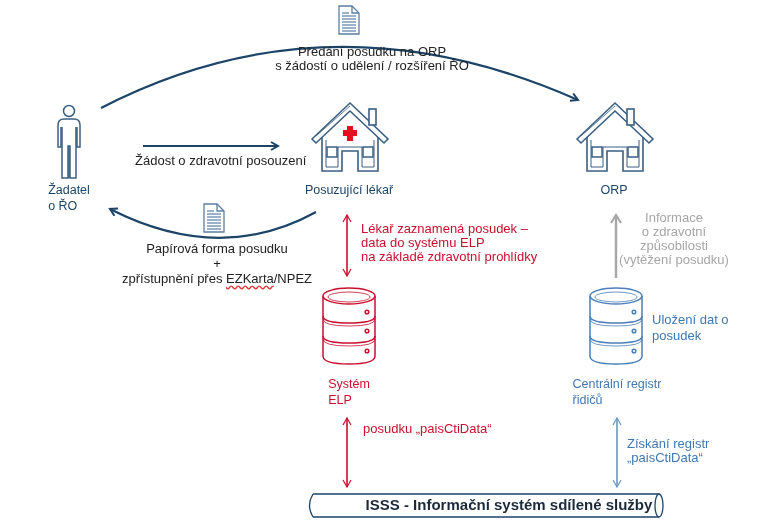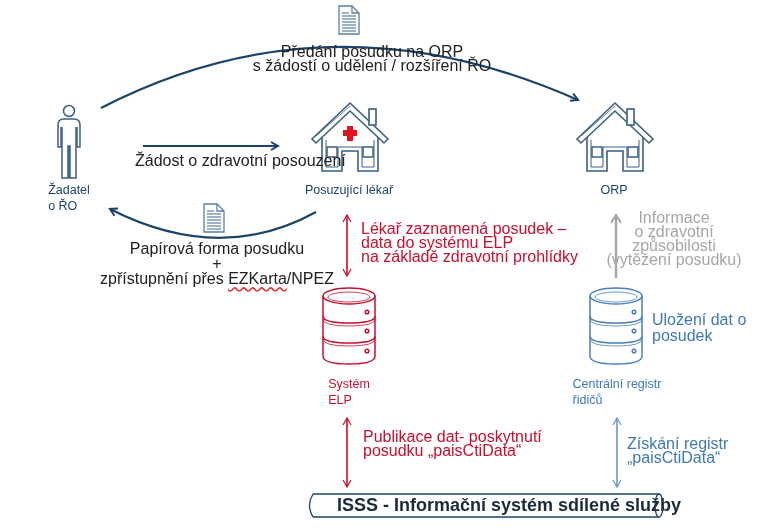--- a/index.html
+++ b/index.html
@@ -1,26 +1,26 @@
 <!DOCTYPE html>
 <html><head>
   <meta charset="utf-8">
   <style>
     html, body { margin: 0; padding: 0; background: #ffffff; }
     body { width: 762px; height: 531px; position: relative; overflow: hidden;
            font-family: "Liberation Sans", "DejaVu Sans", sans-serif; }
     #canvas { position: absolute; left: 0; top: 0; width: 762px; height: 531px; }
-    .txt { position: absolute; font-size: 16px; line-height: 14px; white-space: nowrap; color: #222; }
+    .txt { position: absolute; font-size: 13px; line-height: 14px; white-space: nowrap; color: #222; }
     .center { text-align: center; transform: translateX(-50%); }
     .node-label { position: absolute; font-weight: normal; font-size: 12.5px; line-height: 16px; text-align: left; transform: translateX(-50%); white-space: nowrap; }
     .navy { color: #1b4468; }
     .red { color: #c8102e; }
     .blue { color: #3f78b3; }
     .grey { color: #a6a6a6; }
-    .isss-label { position: absolute; left: 310px; top: 496px; width: 398px; text-align: center; font-weight: bold; font-size: 18px; line-height: 18px; color: #1b2a3a; }
+    .isss-label { position: absolute; left: 310px; top: 496px; width: 398px; text-align: center; font-weight: bold; font-size: 15px; line-height: 18px; color: #1b2a3a; }
     .squiggle { text-decoration: underline wavy #e03030; text-underline-offset: 2px; }
   </style>
 </head>
 <body>
 
 <svg id="canvas" viewBox="0 0 762 531" xmlns="http://www.w3.org/2000/svg">
   <defs>
     <marker id="arrNavy" markerWidth="10" markerHeight="10" refX="8" refY="5" orient="auto" markerUnits="userSpaceOnUse">
       <path d="M1,1 L8,5 L1,9" fill="none" stroke="#1b4468" stroke-width="2"></path>
     </marker>
@@ -177,19 +177,18 @@
   <div>Informace</div>
   <div>o zdravotní</div>
   <div>způsobilosti</div>
   <div>(vytěžení posudku)</div>
 </div>
 <div class="txt blue" style="left:652px; top:312px; line-height:16px;">
   <div>Uložení dat o</div>
   <div>posudek</div>
 </div>
 <div class="txt red" style="left:363px; top:422px;">
-  <div style="margin-top:8px;">Publikace dat- poskytnutí</div>
   <div>posudku „paisCtiData“</div>
 </div>
 <div class="txt blue" style="left:627px; top:437px;">
   <div>Získání registr</div>
   <div>„paisCtiData“</div>
 </div>
 
 </body></html>

